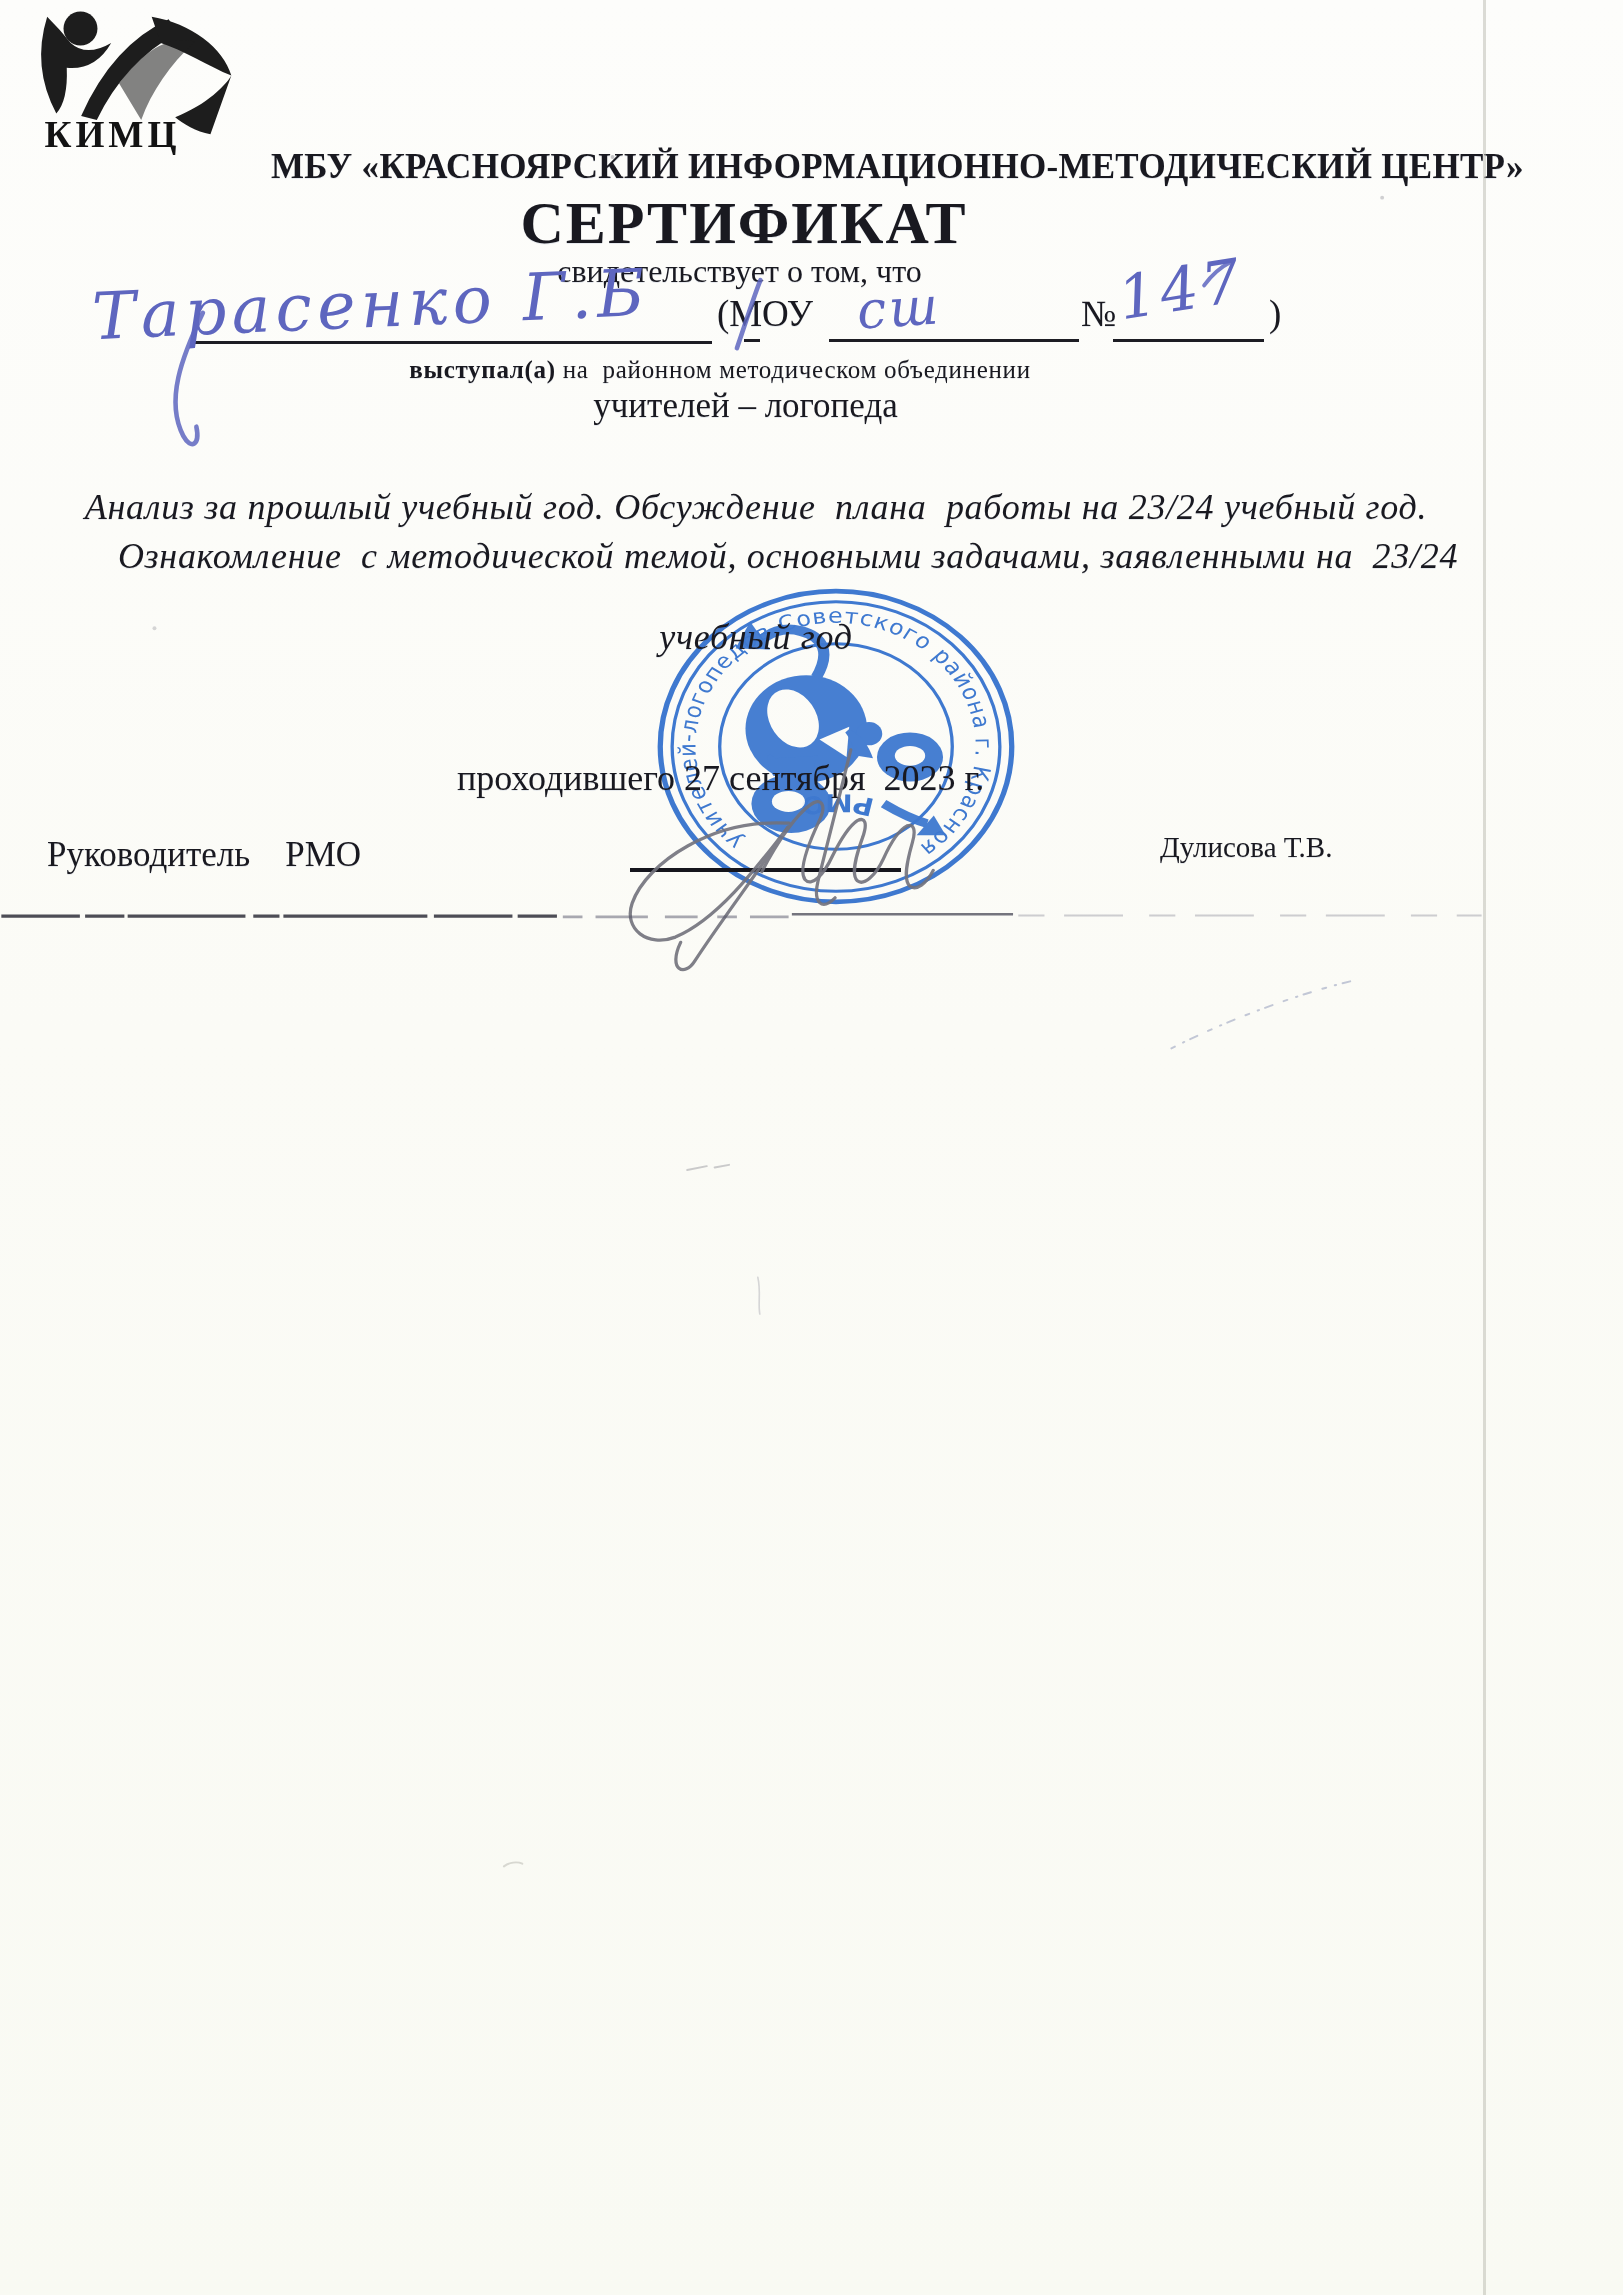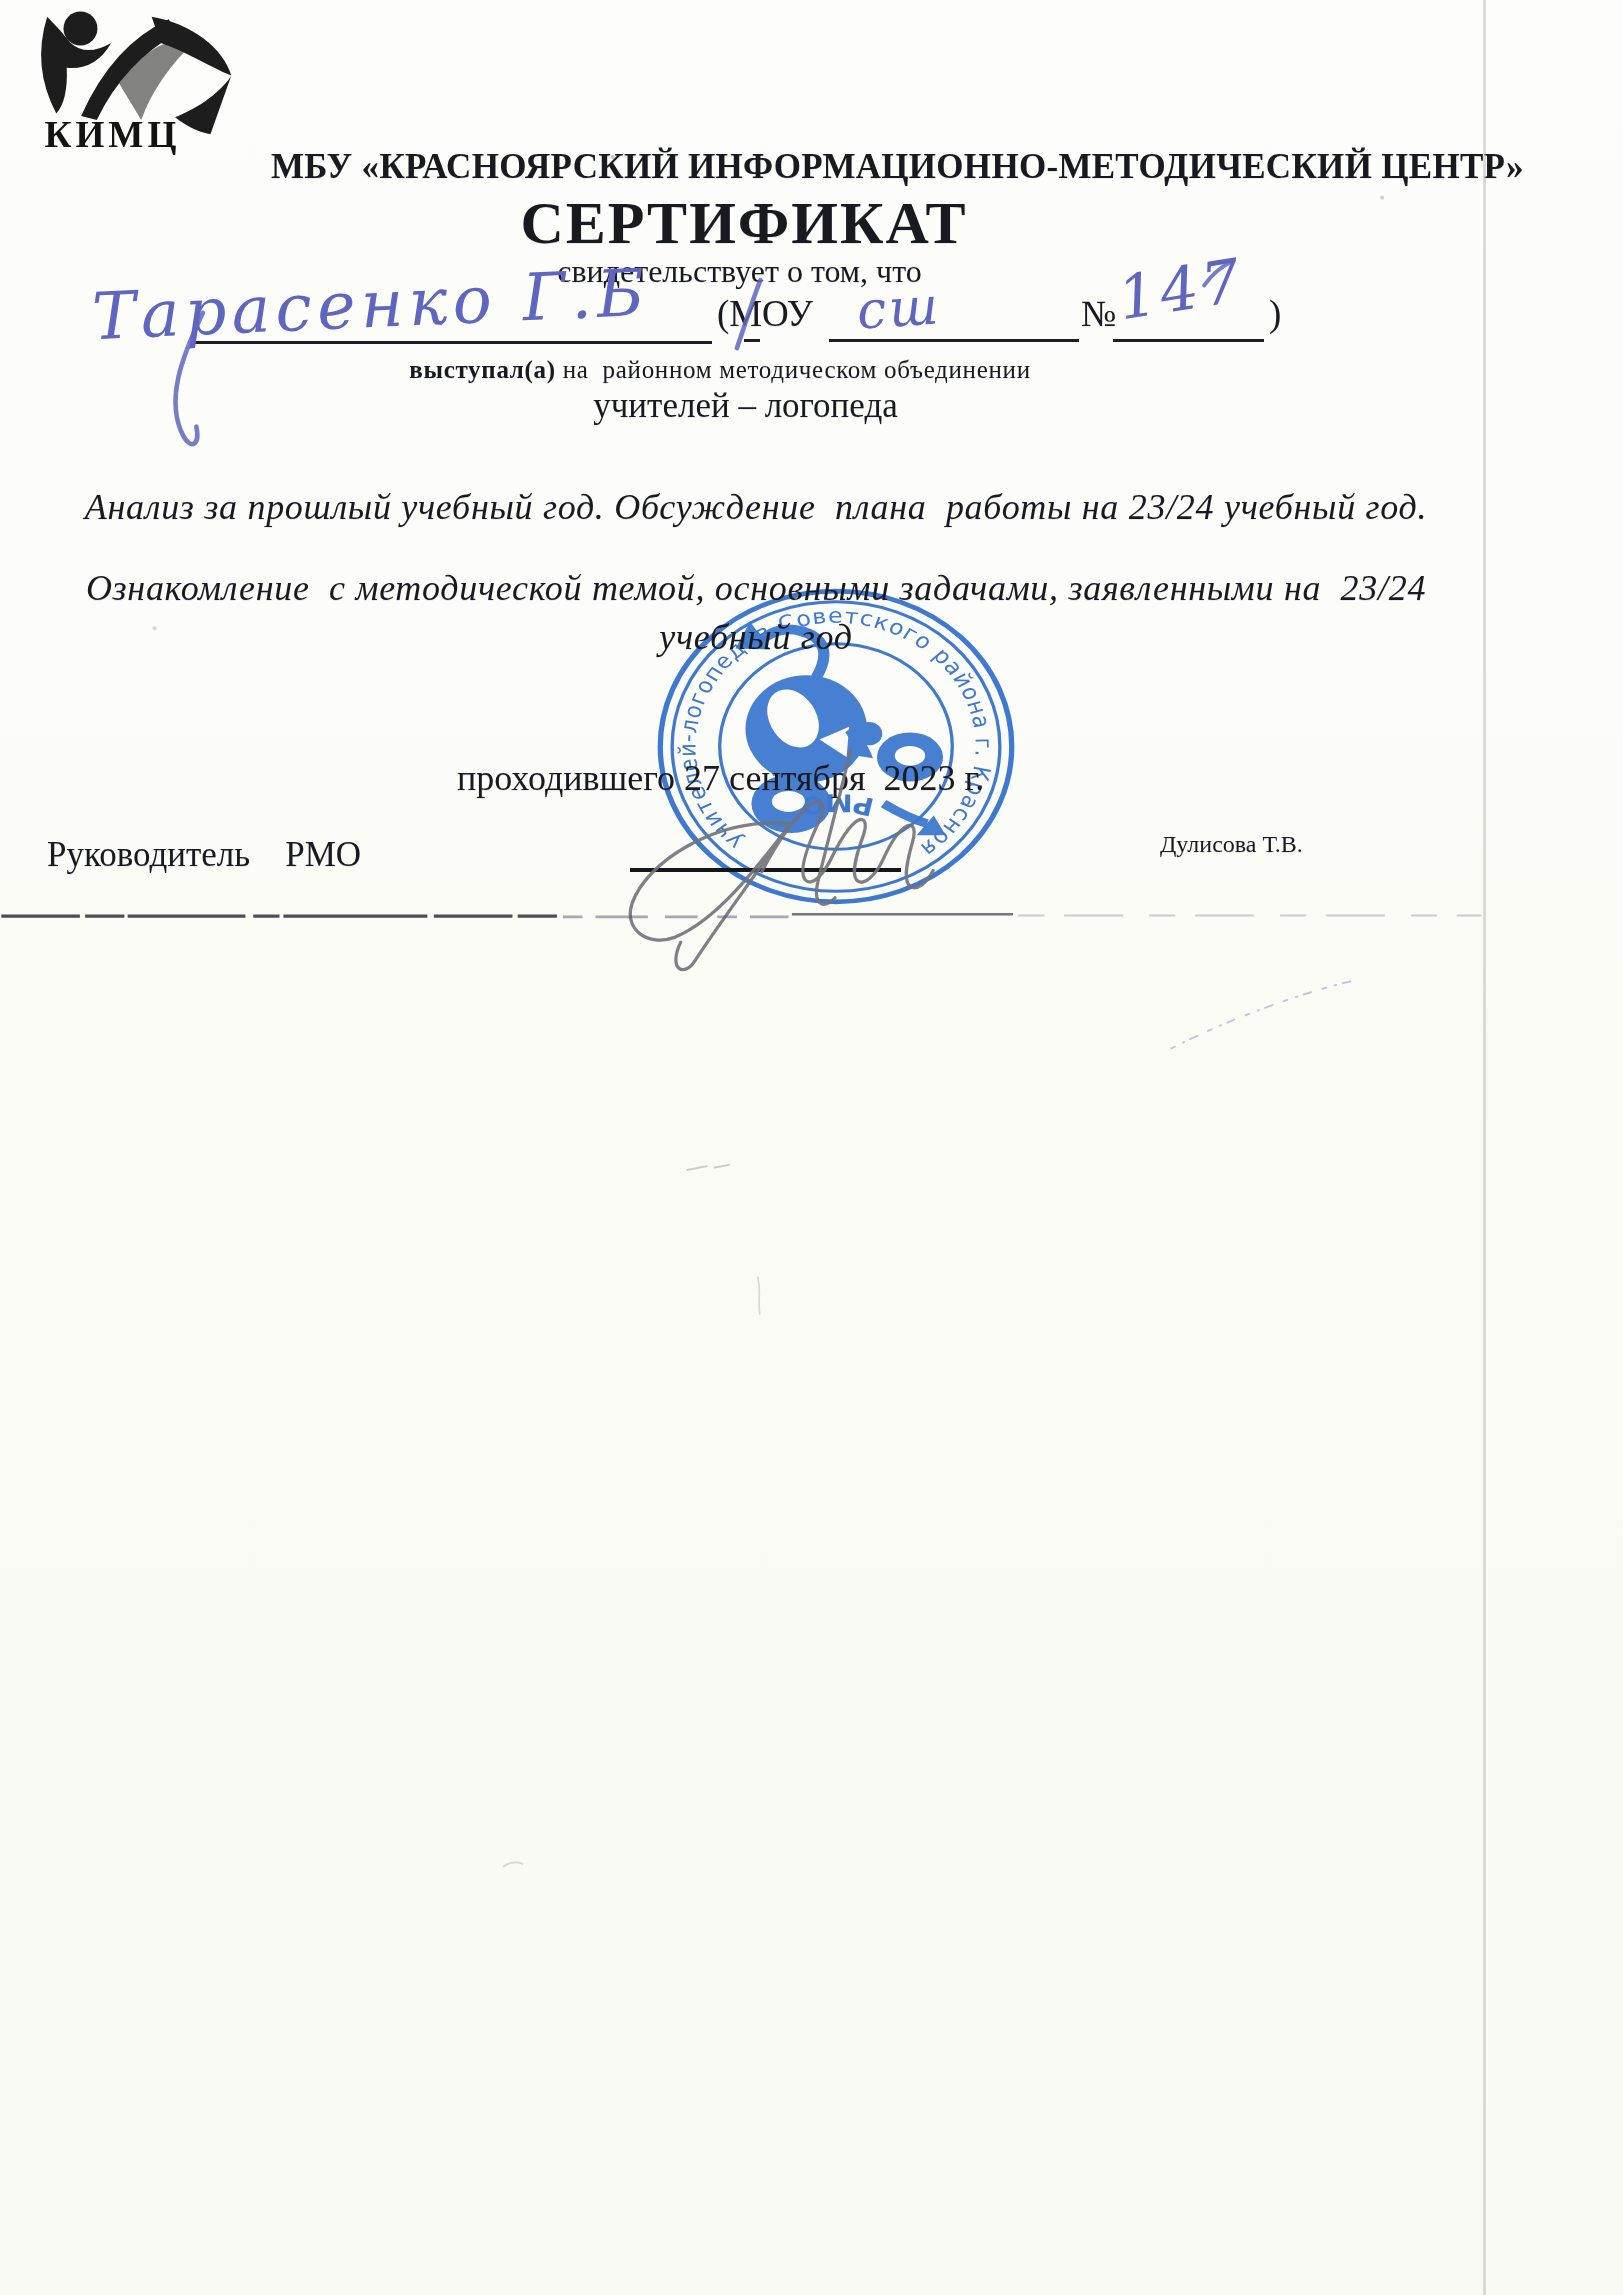--- a/index.html
+++ b/index.html
@@ -19,24 +19,24 @@
   .fw{font-size:37px;z-index:3;top:292px;}
   .uline{height:2.6px;background:#1d1d24;z-index:3;top:339px;}
   .hand{font-family:"DejaVu Serif",serif;font-style:italic;color:#5e66bf;z-index:4;}
   .hand-name{left:92px;top:267px;font-size:65px;letter-spacing:5.2px;transform:rotate(-2.5deg);}
   .hand-school{left:857px;top:278px;font-size:52px;letter-spacing:2.6px;transform:rotate(-4deg);}
   .hand-number{left:1118px;top:254px;font-size:60px;letter-spacing:3.9px;transform:rotate(-9deg);}
   .statement{left:0;top:356px;width:1420px;font-size:25px;letter-spacing:0.7px;z-index:3;margin-left:10px;}
   .statement .b{font-weight:bold;}
   .statement2{left:0;top:386px;width:1491px;font-size:35px;z-index:3;}
   .bodyline{width:1512px;left:0;font-size:36px;letter-spacing:0.7px;z-index:3;font-style:italic;}
-  .bl1{top:486px;} .bl2{top:567px;} .bl3{top:616px;}
+  .bl1{top:486px;} .bl2{top:535px;padding-left:32px;} .bl3{top:616px;}
   .dateline{left:457px;top:757px;font-size:36px;z-index:3;}
   .footer-left{left:39px;top:835px;font-size:35px;z-index:3;margin-left:8px;}
-  .footer-right{left:1160px;top:831px;font-size:24px;z-index:3;}
+  .footer-right{left:1160px;top:831px;font-size:29px;z-index:3;}
   .sig-underline{left:630px;top:868px;width:271px;height:3.9px;background:#15151c;z-index:3;}
   .stamp{left:651px;top:583px;width:370px;height:327px;z-index:2;mix-blend-mode:multiply;opacity:.92;}
   .overlay{left:0;top:0;width:1623px;height:2295px;z-index:6;pointer-events:none;}
   .edge{left:1483px;top:0;width:2.6px;height:2295px;background:#b9b9b0;opacity:.5;z-index:7;}
   .logo{left:13px;top:5.2px;width:229px;height:160px;z-index:3;}
 </style>
 </head>
 <body>
 
 <svg class="abs logo" viewBox="0 0 350 245">

